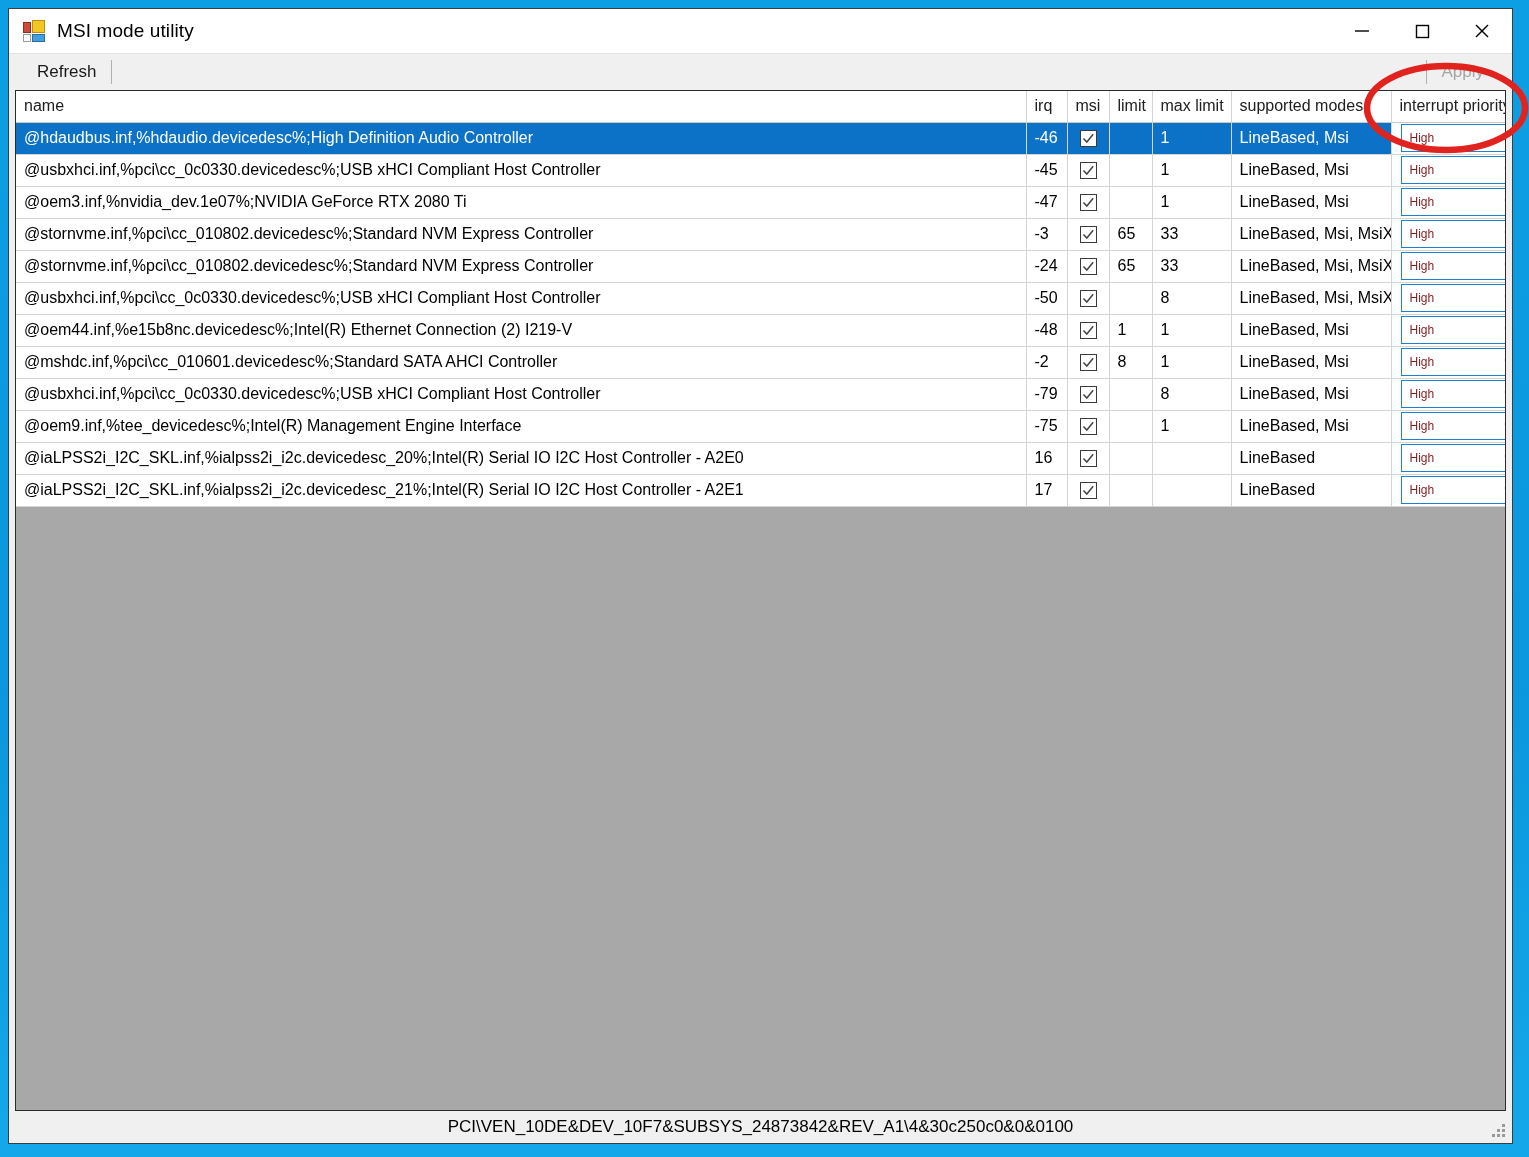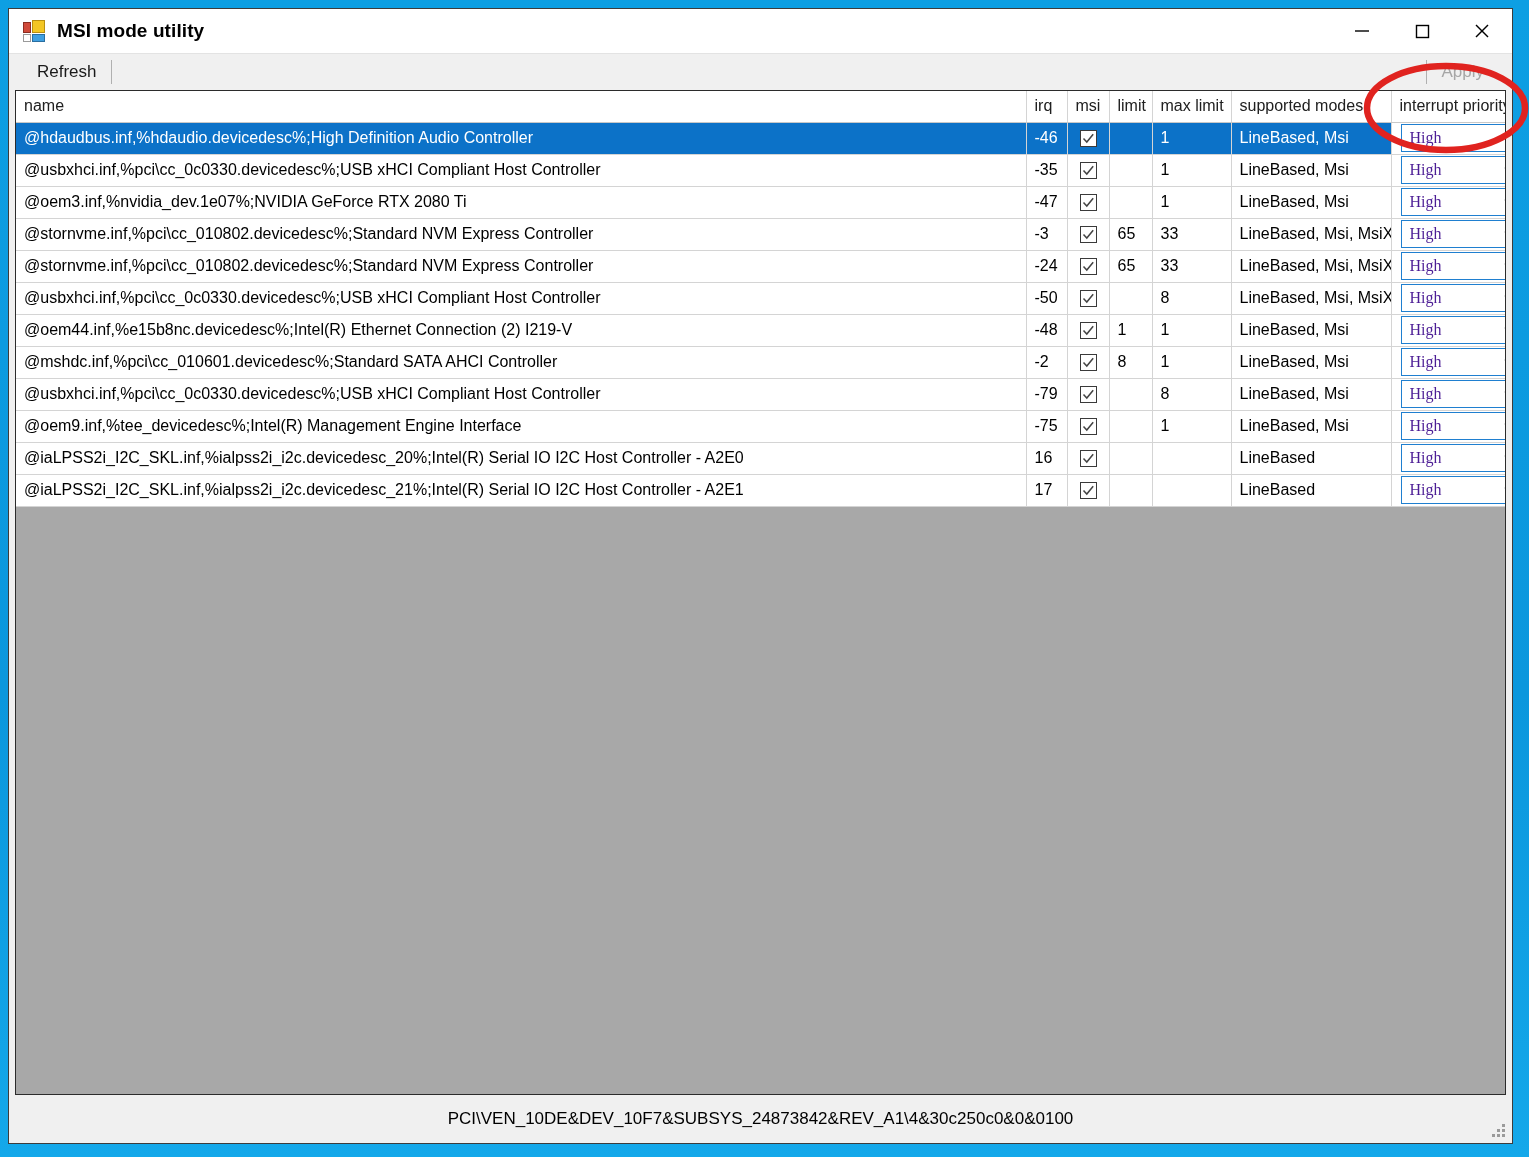--- a/index.html
+++ b/index.html
@@ -57,21 +57,20 @@
   }
   .ti-a { left:0; top:2px; width:8px; height:11px; background:#d04a3a; border:1px solid #8c2d22;}
   .ti-b { left:9px; top:0px; width:13px; height:13px; background:#f3c623; border:1px solid #b98f10;}
   .ti-c { left:9px; top:14px; width:13px; height:8px; background:#3f9fe0; border:1px solid #2a6ea0;}
   .ti-d { left:0px; top:14px; width:8px; height:8px; background:#ffffff; border:1px solid #9a9a9a;}
   .title-text {
     font-size: 19px;
     color: #000000;
     letter-spacing: 0.1px;
     white-space: nowrap;
-    font-weight: bold;
   }
   .win-buttons {
     position: absolute;
     right: 0;
     top: 0;
     height: 44px;
     display: flex;
   }
   .win-btn {
     width: 60px;
@@ -183,39 +182,38 @@
     background: #ffffff;
     height: 28px;
     margin: 1px 1px;
     display: flex;
     align-items: center;
     position: relative;
     box-sizing: border-box;
     cursor: default;
   }
   .combo .cval {
-    font-size: 16px;
-    color: #4c1d95;
+    font-size: 12px;
+    color: #7f1d1d;
     padding-left: 8px;
     flex: 1 1 auto;
     white-space: nowrap;
     overflow: hidden;
-    font-family: Liberation Serif, serif;
   }
   .combo .carrow {
     width: 26px;
     display:flex;
     align-items:center;
     justify-content:center;
     flex: none;
   }
 
   
   .statusbar {
-    height: 48px;
+    height: 32px;
     min-height: 32px;
     background: #f0f0f0;
     display: flex;
     align-items: center;
     justify-content: center;
     position: relative;
     font-size: 17px;
     color: #000;
   }
   .grip {
@@ -331,21 +329,21 @@
                   <span class="carrow">
                     <svg width="14" height="9" viewBox="0 0 14 9">
                       <polyline points="1,1.5 7,7.2 13,1.5" fill="none" stroke="#4a4a4a" stroke-width="1.5"></polyline>
                     </svg>
                   </span>
                 </div>
               </td>
             </tr>
             <tr>
               <td class="c-name">@usbxhci.inf,%pci\cc_0c0330.devicedesc%;USB xHCI Compliant Host Controller</td>
-              <td class="c-irq">-35</td>
+              <td class="c-irq">-45</td>
               <td class="c-msi" style="padding: 0px;">
                 <div class="cell-chk">
                   <span class="chk">
                     <svg width="13" height="13" viewBox="0 0 13 13">
                       <polyline points="1.5,6.5 4.8,10 11.2,2.2" fill="none" stroke="#444" stroke-width="1.5"></polyline>
                     </svg>
                   </span>
                 </div>
               </td>
               <td class="c-limit"></td>

